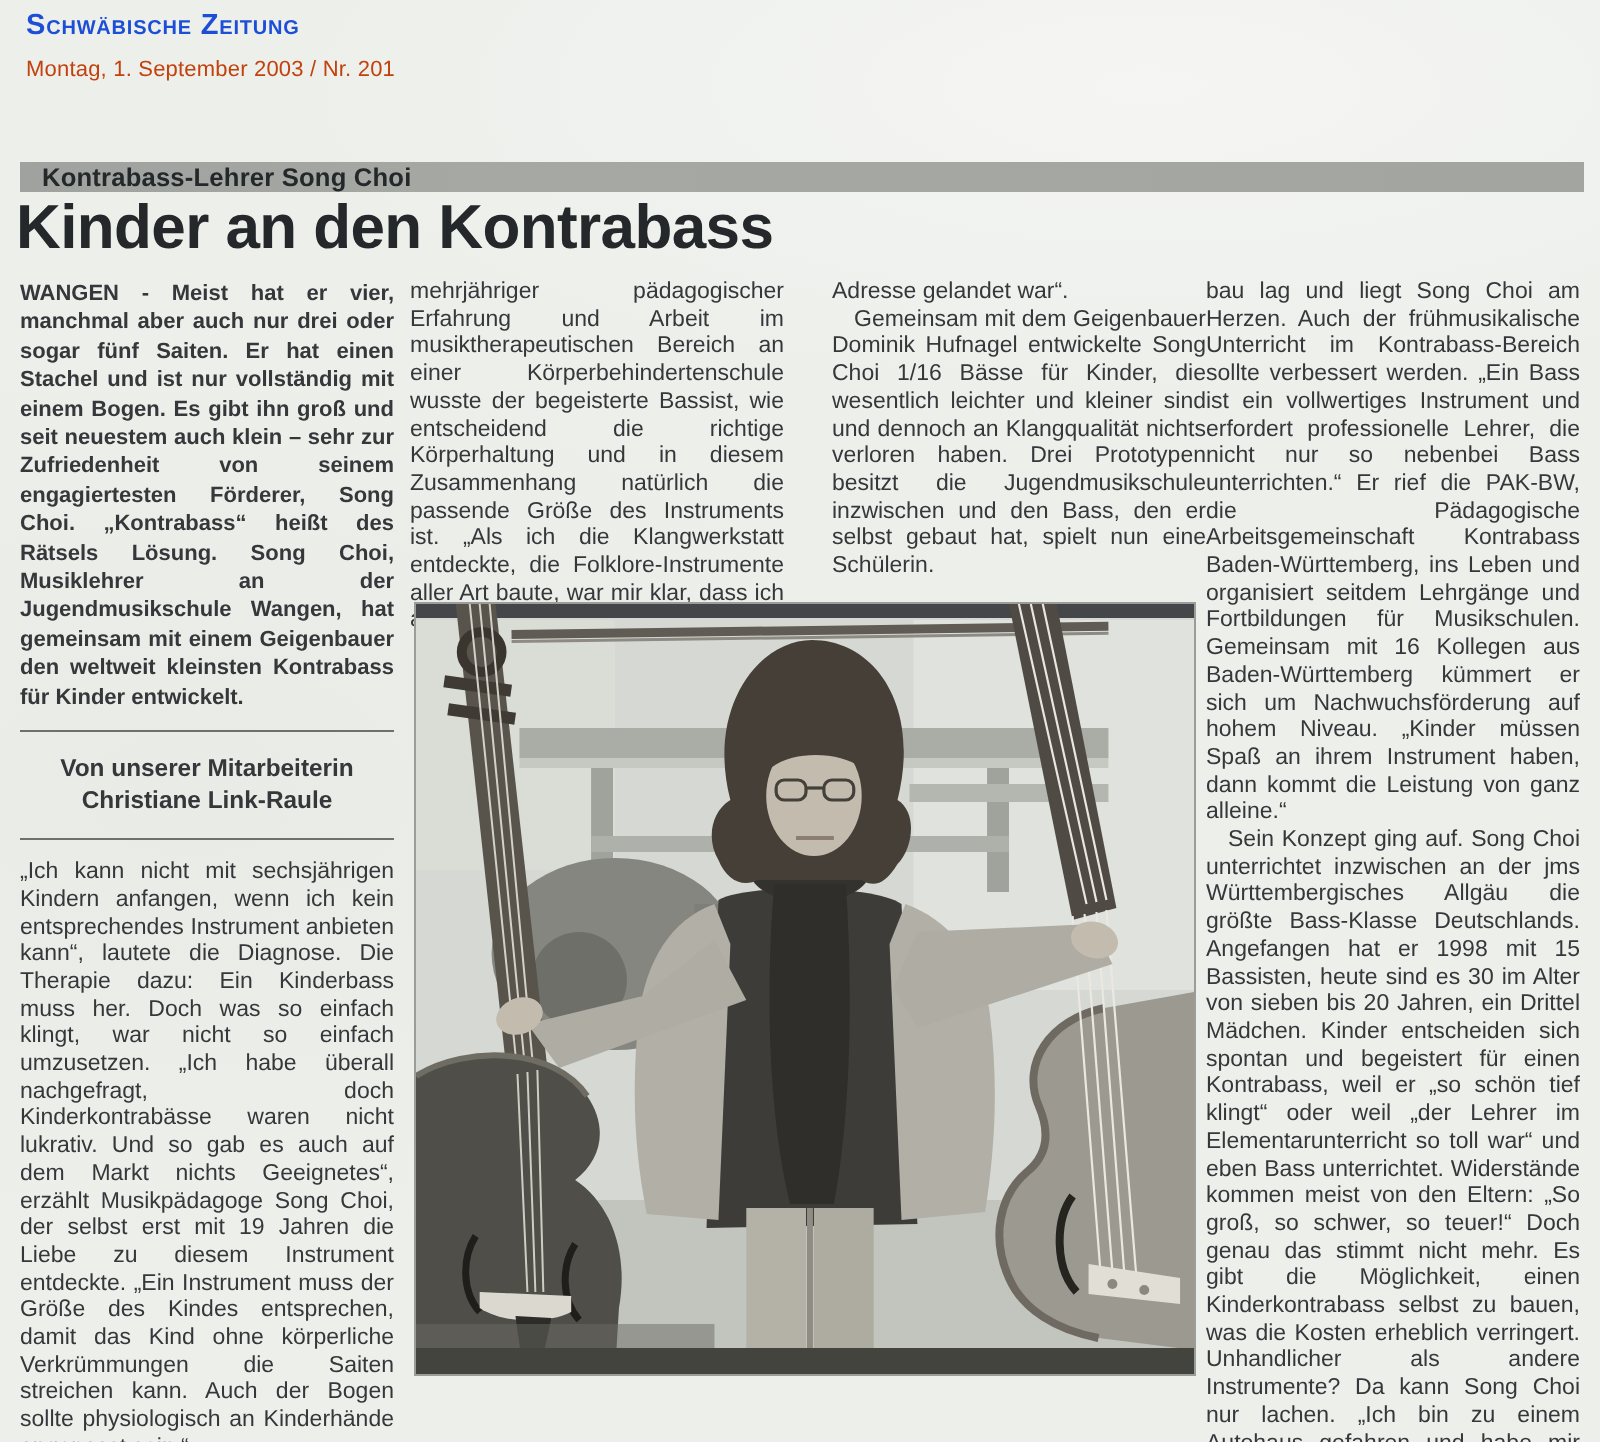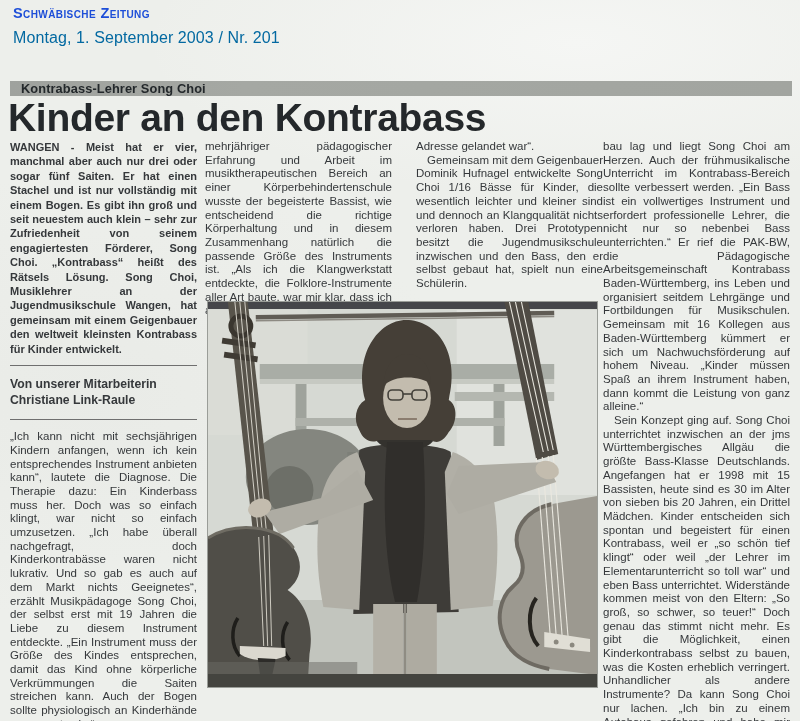--- a/index.html
+++ b/index.html
@@ -12,53 +12,53 @@
       var(--paper, #edefeb);
     color: var(--ink, #35383b);
   }
   .masthead {
     position:absolute; left:13px; top:5px;
     font-variant:small-caps; font-weight:bold; font-size:14.5px;
     letter-spacing:0.4px; color:#1d4ed8;
   }
   .dateline {
     position:absolute; left:13px; top:29px;
-    font-size:16px; color:#0369a1; letter-spacing:0.1px;
+    font-size:11px; color:#c2410c; letter-spacing:0.1px;
   }
   .kicker-bar {
     position:absolute; left:10px; top:81px; width:782px; height:15px;
     background:linear-gradient(to right, #9fa29e, var(--kicker_bar, #a5a8a3) 30%, #a2a5a0);
     display:flex; align-items:center;
   }
   .kicker-label {
     font-weight:bold; font-size:12.8px; color:var(--kicker_ink, #23282b);
     padding-left:11px; letter-spacing:0.1px; white-space:nowrap;
   }
   .headline {
     position:absolute; left:8px; top:96px; margin:0;
-    font-size:39px; font-weight:bold; letter-spacing:-0.3px;
+    font-size:31px; font-weight:bold; letter-spacing:-0.3px;
     color:var(--headline_ink, #24282b);
   }
   .col {
     position:absolute; top:140px; width:187px;
     font-size:11.5px; line-height:13.7px; text-align:justify;
     color:var(--ink, #35383b);
   }
   .col p { margin:0; }
   .col .indent { text-indent:11px; }
   .col1 { left:10px; }
   .col2 { left:205px; }
   .col3 { left:404px;margin-left:12px; }
   .col4 { left:603px; }
   .lead { font-weight:bold; font-size:11px; line-height:14.4px; }
   .byline-box {
     border-top:1.5px solid var(--rule, #6f6f6f);
     border-bottom:1.5px solid var(--rule, #6f6f6f);
     margin:9px 0 10px 0; padding:11px 0;
-    font-weight:bold; font-size:12.2px; line-height:15.5px; text-align:left;
+    font-weight:bold; font-size:12.2px; line-height:15.5px; text-align:center;
   }
   .photo-figure {
     position:absolute; left:207px; top:301px; width:391px; height:387px;
     margin:0; box-sizing:border-box;
     border:1px solid #9a9d98; background:#d6d9d3;
   }
   .photo-figure svg { display:block; width:100%; height:100%; filter:blur(0.35px); }
   .caption-row {
     position:absolute; left:207px; top:695px; width:392px;
     display:flex; justify-content:space-between;

